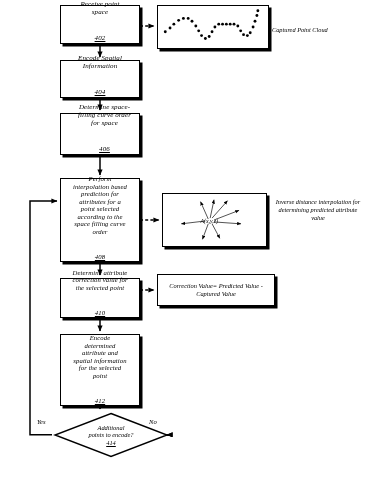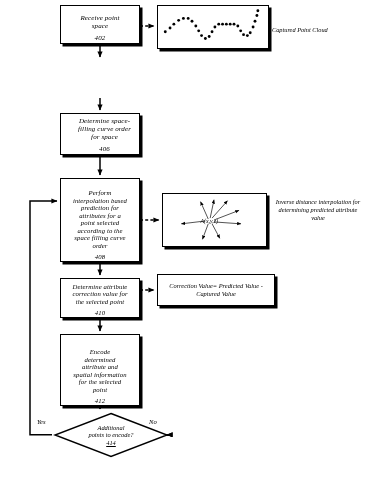--- a/index.html
+++ b/index.html
@@ -22,21 +22,21 @@
     flex-direction:column;
     align-items:center;
     justify-content:flex-end;
     text-align:center;
     font-style:italic;
     line-height:1.13;
     letter-spacing:.1px;
     z-index:3;
   }
   .node .txt{display:block;padding:0 3px;}
-  .node .ref{display:block;margin-top:4px;}
+  .node .ref{display:block;text-decoration:underline;margin-top:18px;}
 
   
   #n402{left:60px;top:5px;width:80px;height:39px;font-size:7px;}
   #n404{left:60px;top:60px;width:80px;height:38px;font-size:7px;}
   #n406{left:60px;top:113px;width:80px;height:42px;font-size:7px;padding-left:9px;}
   #n408{left:60px;top:178px;width:80px;height:84px;font-size:6.7px;}
   #n410{left:60px;top:278px;width:80px;height:40px;font-size:6.7px;}
   #n412{left:60px;top:334px;width:80px;height:72px;font-size:6.7px;}
   #nEnd{left:170px;top:417px;width:52px;height:27px;font-size:7px;}
 
@@ -283,20 +283,25 @@
 
     <line x1="170" y1="430.5" x2="167" y2="430.5" stroke="none"></line>
   </svg>
 
   <div class="node" id="n402">
     <span class="txt">Receive point</span>
     <span class="txt">space</span>
     <span class="ref">402</span>
   </div>
 
+  <div class="node" id="n404">
+    <span class="txt">Encode Spatial</span>
+    <span class="txt">Information</span>
+    <span class="ref">404</span>
+  </div>
 
   <div class="node" id="n406">
     <span class="txt">Determine space-</span>
     <span class="txt">filling curve order</span>
     <span class="txt">for space</span>
     <span class="ref">406</span>
   </div>
 
   <div class="node" id="n408">
     <span class="txt">Perform</span>

